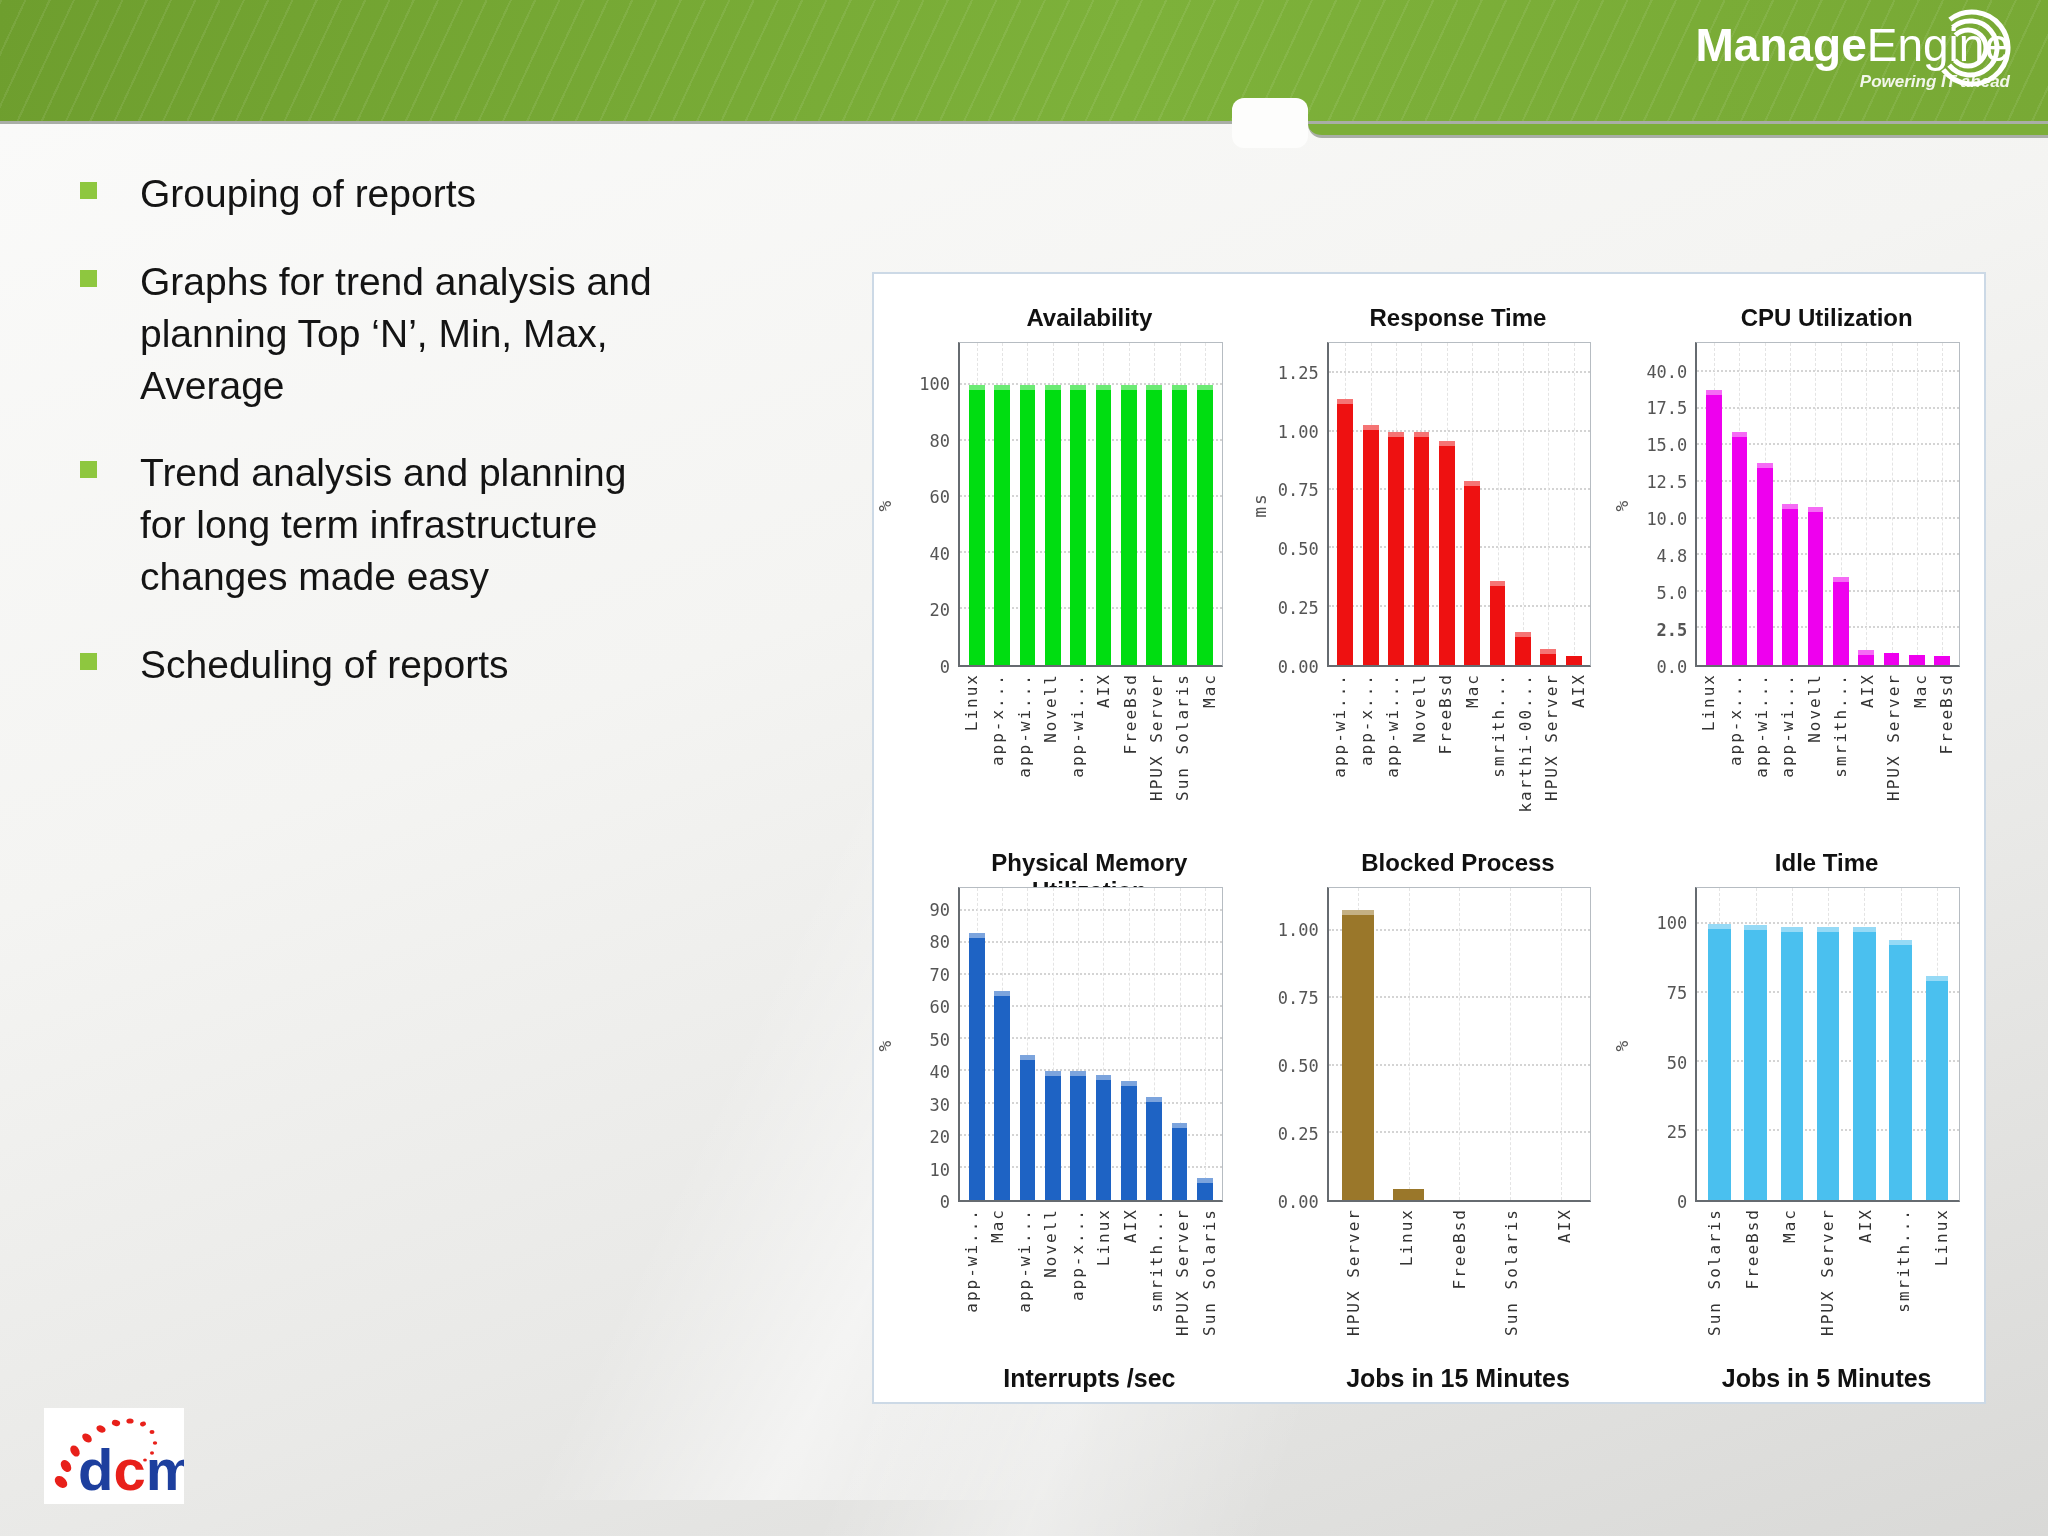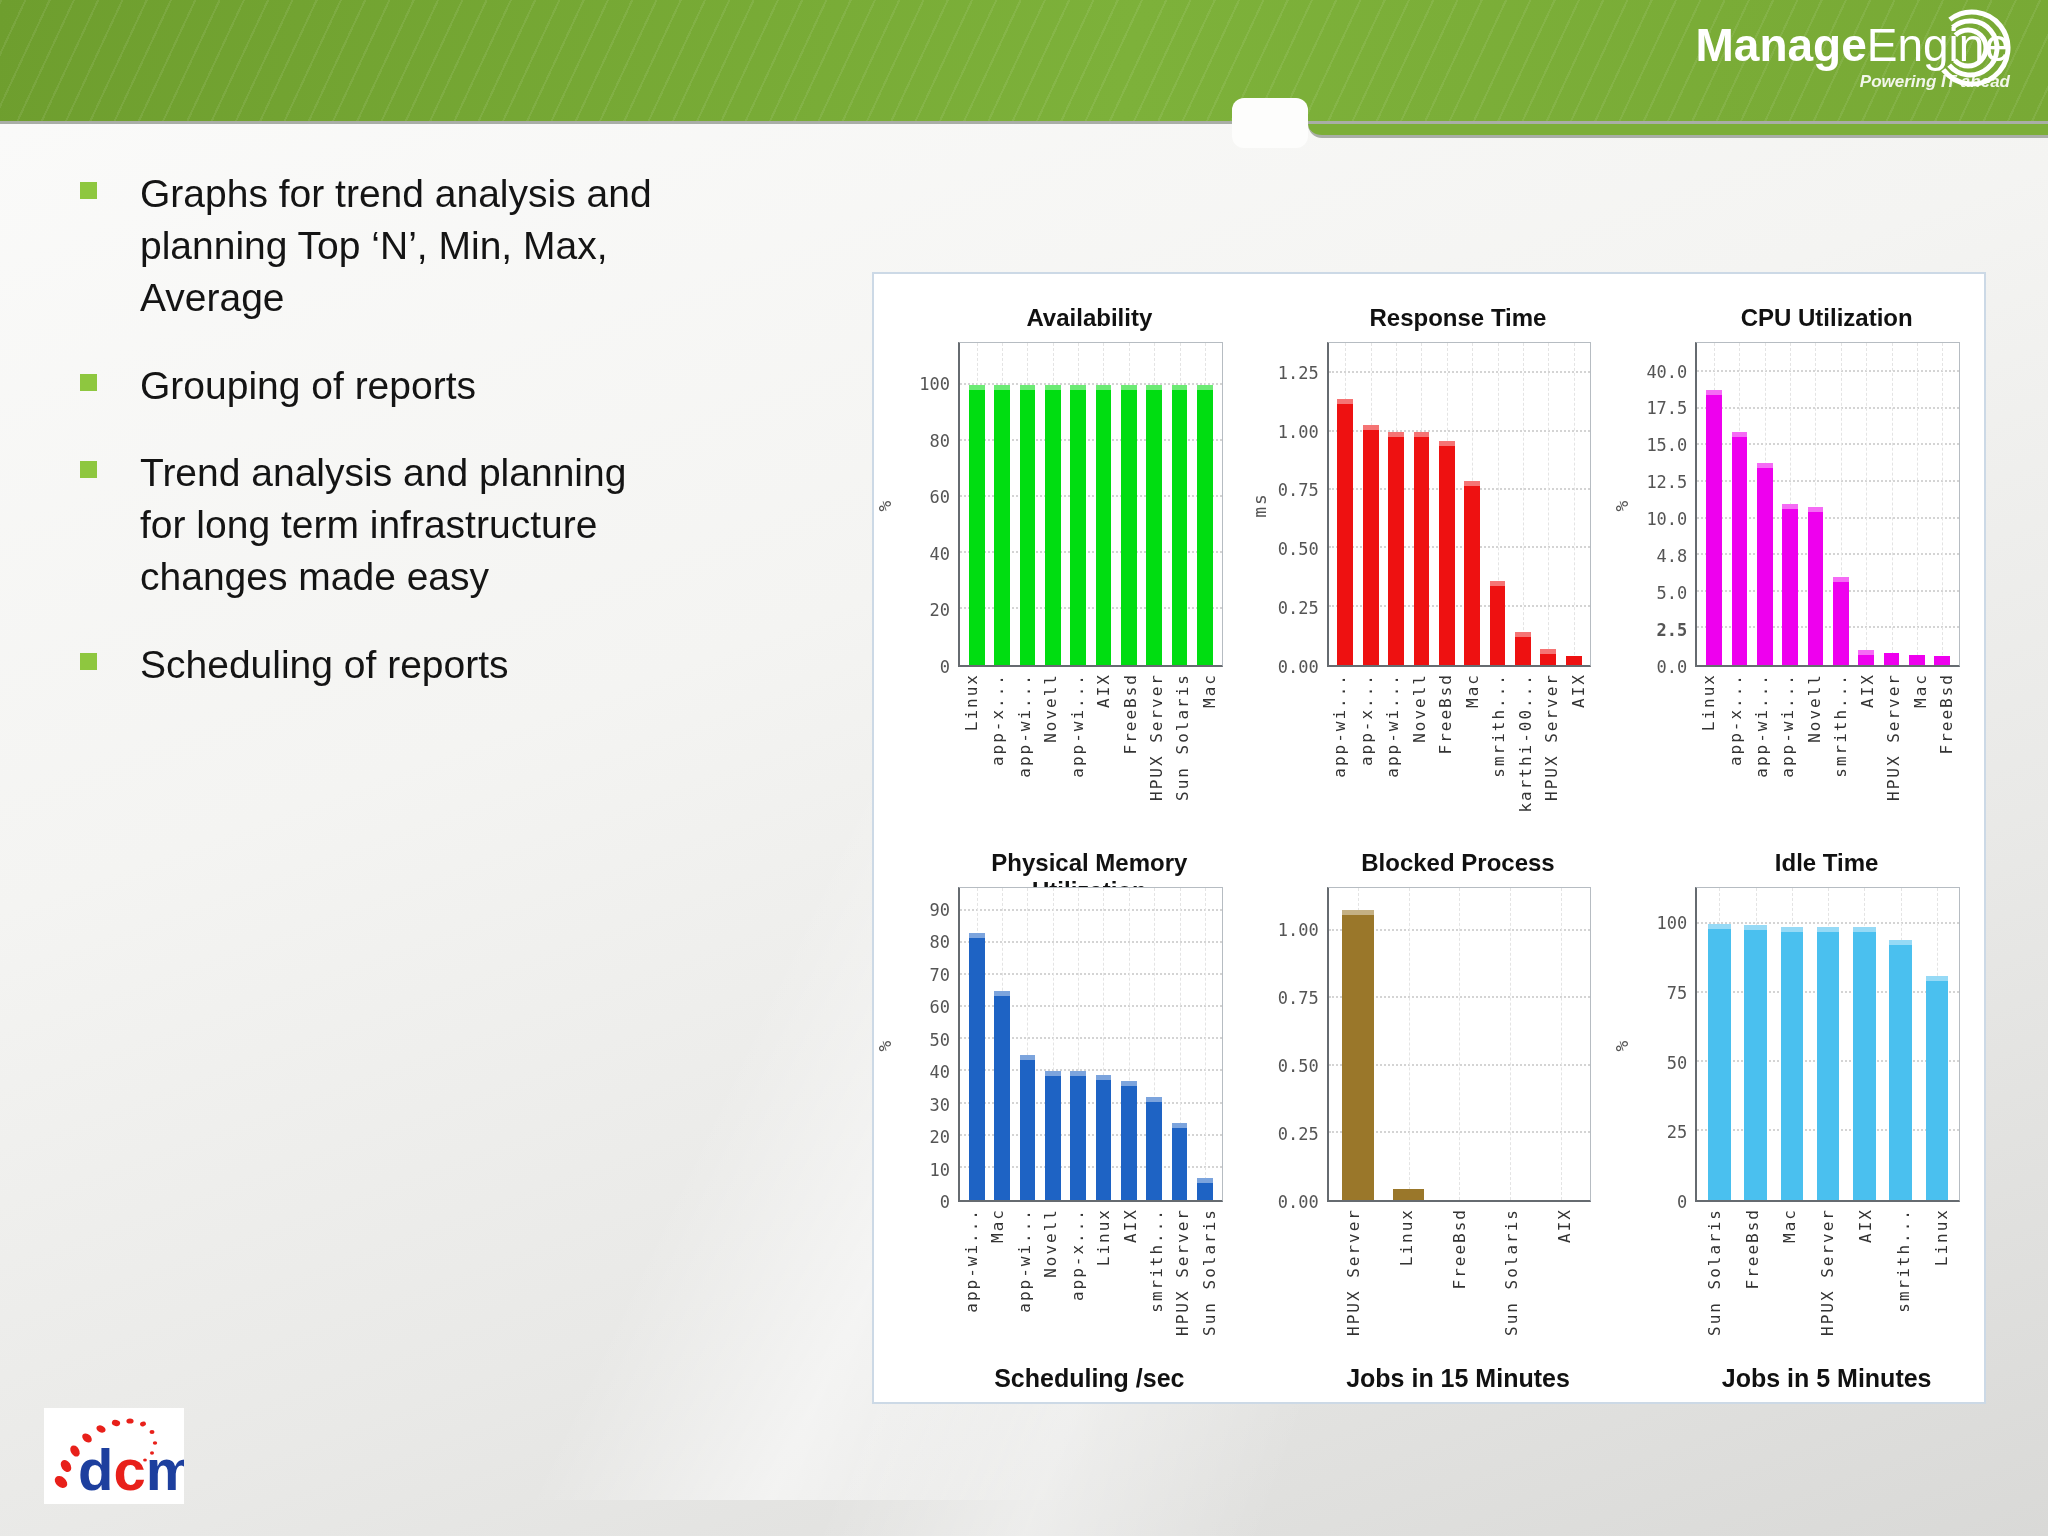--- a/index.html
+++ b/index.html
@@ -91,22 +91,22 @@
           </g>
         </svg>
       </div>
       <div class="me-tagline">Powering IT ahead</div>
     </div>
   </div>
   <div class="header-ext"></div>
   <div class="header-notch"></div>
 
   <ul class="bullets" id="bullet-list">
+      <li><span class="bullet-square"></span><span>Grouping of reports</span></li>
       <li><span class="bullet-square"></span><span>Graphs for trend analysis and planning Top ‘N’, Min, Max, Average</span></li>
-      <li><span class="bullet-square"></span><span>Grouping of reports</span></li>
       <li><span class="bullet-square"></span><span>Trend analysis and planning for long term infrastructure changes made easy</span></li>
       <li><span class="bullet-square"></span><span>Scheduling of reports</span></li>
     </ul>
 
   <div class="panel">
     <div class="grid" id="charts-grid">
         <div class="chart-cell">
           <div class="chart-title">Availability</div>
           <div class="chart-body" style="height: 325px;">
             <div class="gutter">
@@ -492,21 +492,21 @@
             <div class="cat">
               <span class="cat-label">smrith...</span>
             </div>
             <div class="cat">
               <span class="cat-label">HPUX Server</span>
             </div>
             <div class="cat">
               <span class="cat-label">Sun Solaris</span>
             </div>
           </div>
-          <div class="chart-footer">Scheduling /sec</div>
+          <div class="chart-footer">Interrupts /sec</div>
         </div>
         <div class="chart-cell">
           <div class="chart-title">Blocked Process</div>
           <div class="chart-body" style="height: 315px;">
             <div class="gutter">
               <div class="tick-label" style="bottom: 0%;">0.00</div>
               <div class="tick-label" style="bottom: 21.5517%;">0.25</div>
               <div class="tick-label" style="bottom: 43.1034%;">0.50</div>
               <div class="tick-label" style="bottom: 64.6552%;">0.75</div>
               <div class="tick-label" style="bottom: 86.2069%;">1.00</div>

